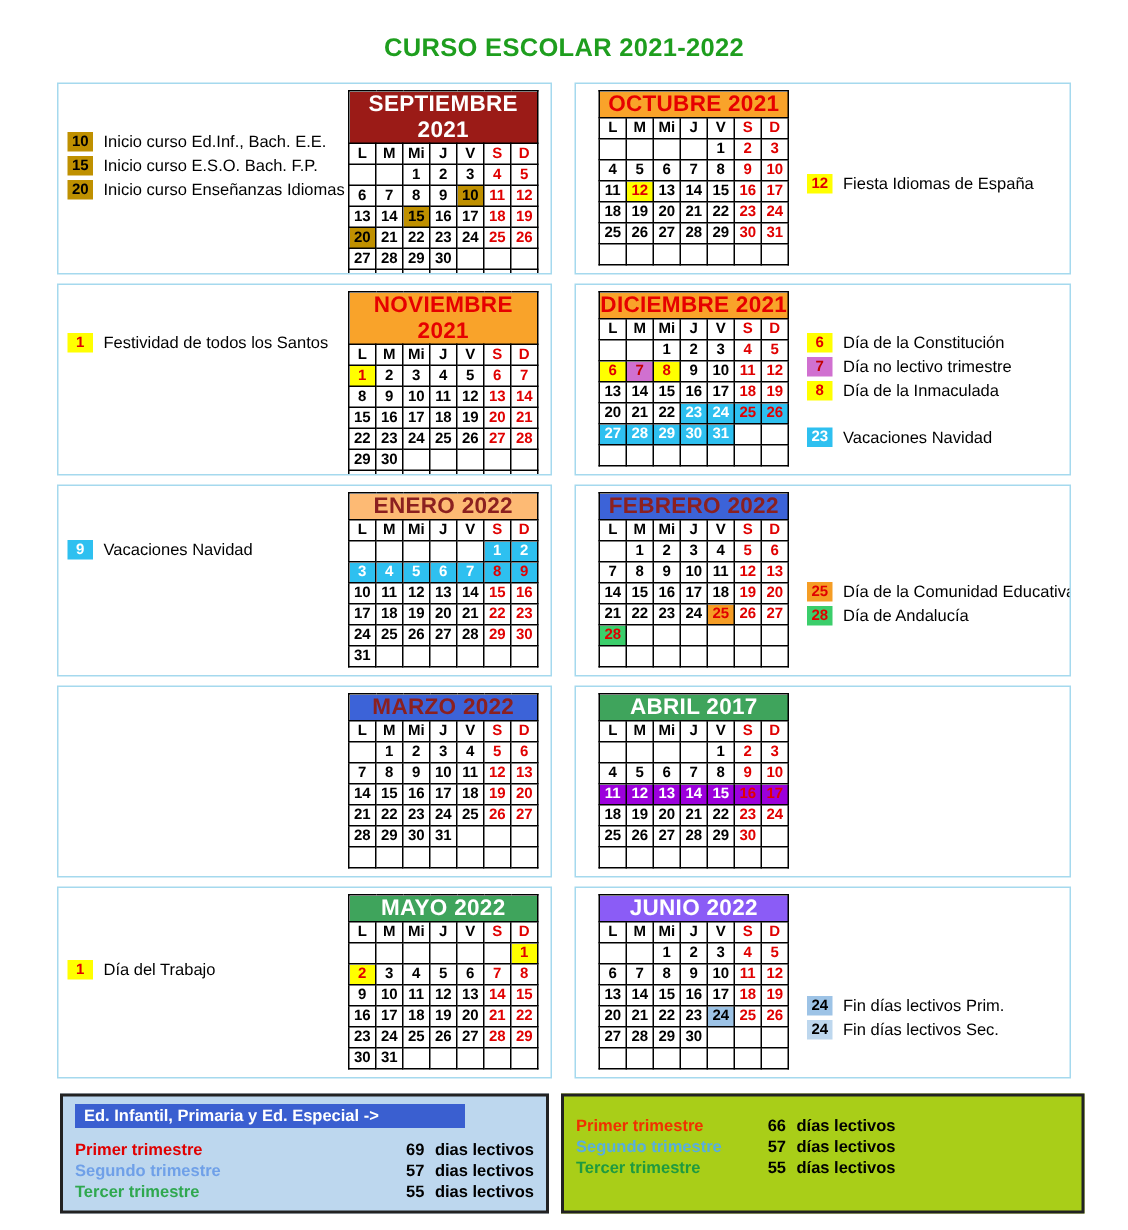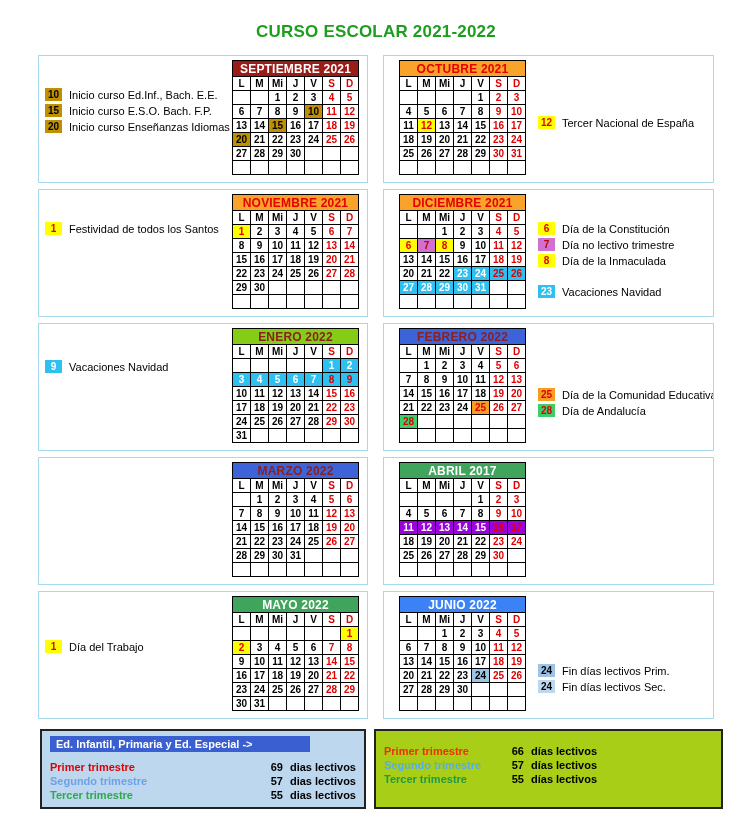--- a/index.html
+++ b/index.html
@@ -31,21 +31,21 @@
   .leg-gap{height:14px;}
   .mwrap{margin-top:4px;}
   .panel.m-right .mwrap{margin-right:8px;}
   .panel.m-left .mwrap{margin-left:15px;}
   table.month{border-collapse:collapse;table-layout:fixed;}
   table.month td{
     border:1px solid #000;width:17px;min-width:17px;height:13px;
     text-align:center;vertical-align:middle;font-size:10px;font-weight:bold;
     padding:0;color:#000;overflow:hidden;
   }
-  table.month td.mh{font-size:12px;height:15px;letter-spacing:.2px;text-align:center;}
+  table.month td.mh{font-size:15px;height:15px;letter-spacing:.2px;text-align:center;}
   .summary-row{display:flex;margin:10px 0 0 40px;}
   .sum-box{
     box-sizing:border-box;height:80px;border:2px solid #222;
     padding:5px 8px 0 8px;
   }
   .sum-box.left{width:326px;background:#BDD7EE;}
   .sum-box.right{width:349px;background:#A9CE18;margin-left:8px;}
   .sum-title{
     color:#fff;font-weight:bold;font-size:11px;padding:2px 6px;
     white-space:nowrap;box-sizing:border-box;overflow:hidden;
@@ -224,21 +224,21 @@
                 <td style=""></td>
                 <td style=""></td>
                 <td style=""></td>
               </tr>
             </tbody>
           </table>
         </div>
         <div class="legend" style="padding-top: 58px;">
           <div class="leg-item">
             <span class="leg-swatch" style="background: rgb(255, 255, 0); color: rgb(224, 0, 0);">12</span>
-            <span class="leg-label">Tercer Nacional de España</span>
+            <span class="leg-label">Fiesta Idiomas de España</span>
           </div>
         </div>
       </div>
     </div>
     <div class="panel-row">
       <div class="panel m-right">
         <div class="legend" style="padding-top: 30px;">
           <div class="leg-item">
             <span class="leg-swatch" style="background: rgb(255, 255, 0); color: rgb(224, 0, 0);">1</span>
             <span class="leg-label">Festividad de todos los Santos</span>
@@ -416,21 +416,21 @@
         <div class="legend" style="padding-top: 34px;">
           <div class="leg-item">
             <span class="leg-swatch" style="background: rgb(46, 192, 240); color: rgb(255, 255, 255);">9</span>
             <span class="leg-label">Vacaciones Navidad</span>
           </div>
         </div>
         <div class="mwrap">
           <table class="month">
             <tbody>
               <tr>
-                <td class="mh" colspan="7" style="background:#84cc16;color:#8B2020">ENERO 2022</td>
+                <td class="mh" colspan="7" style="background:#fdba74;color:#8B2020">ENERO 2022</td>
               </tr>
               <tr>
                 <td class="dh" style="color:#000">L</td>
                 <td class="dh" style="color:#000">M</td>
                 <td class="dh" style="color:#000">Mi</td>
                 <td class="dh" style="color:#000">J</td>
                 <td class="dh" style="color:#000">V</td>
                 <td class="dh" style="color:#E00000">S</td>
                 <td class="dh" style="color:#E00000">D</td>
               </tr>
@@ -807,21 +807,21 @@
               </tr>
             </tbody>
           </table>
         </div>
       </div>
       <div class="panel second m-left">
         <div class="mwrap">
           <table class="month">
             <tbody>
               <tr>
-                <td class="mh" colspan="7" style="background:#3b82f6;color:#FFFFFF">JUNIO 2022</td>
+                <td class="mh" colspan="7" style="background:#8b5cf6;color:#FFFFFF">JUNIO 2022</td>
               </tr>
               <tr>
                 <td class="dh" style="color:#000">L</td>
                 <td class="dh" style="color:#000">M</td>
                 <td class="dh" style="color:#000">Mi</td>
                 <td class="dh" style="color:#000">J</td>
                 <td class="dh" style="color:#000">V</td>
                 <td class="dh" style="color:#E00000">S</td>
                 <td class="dh" style="color:#E00000">D</td>
               </tr>

